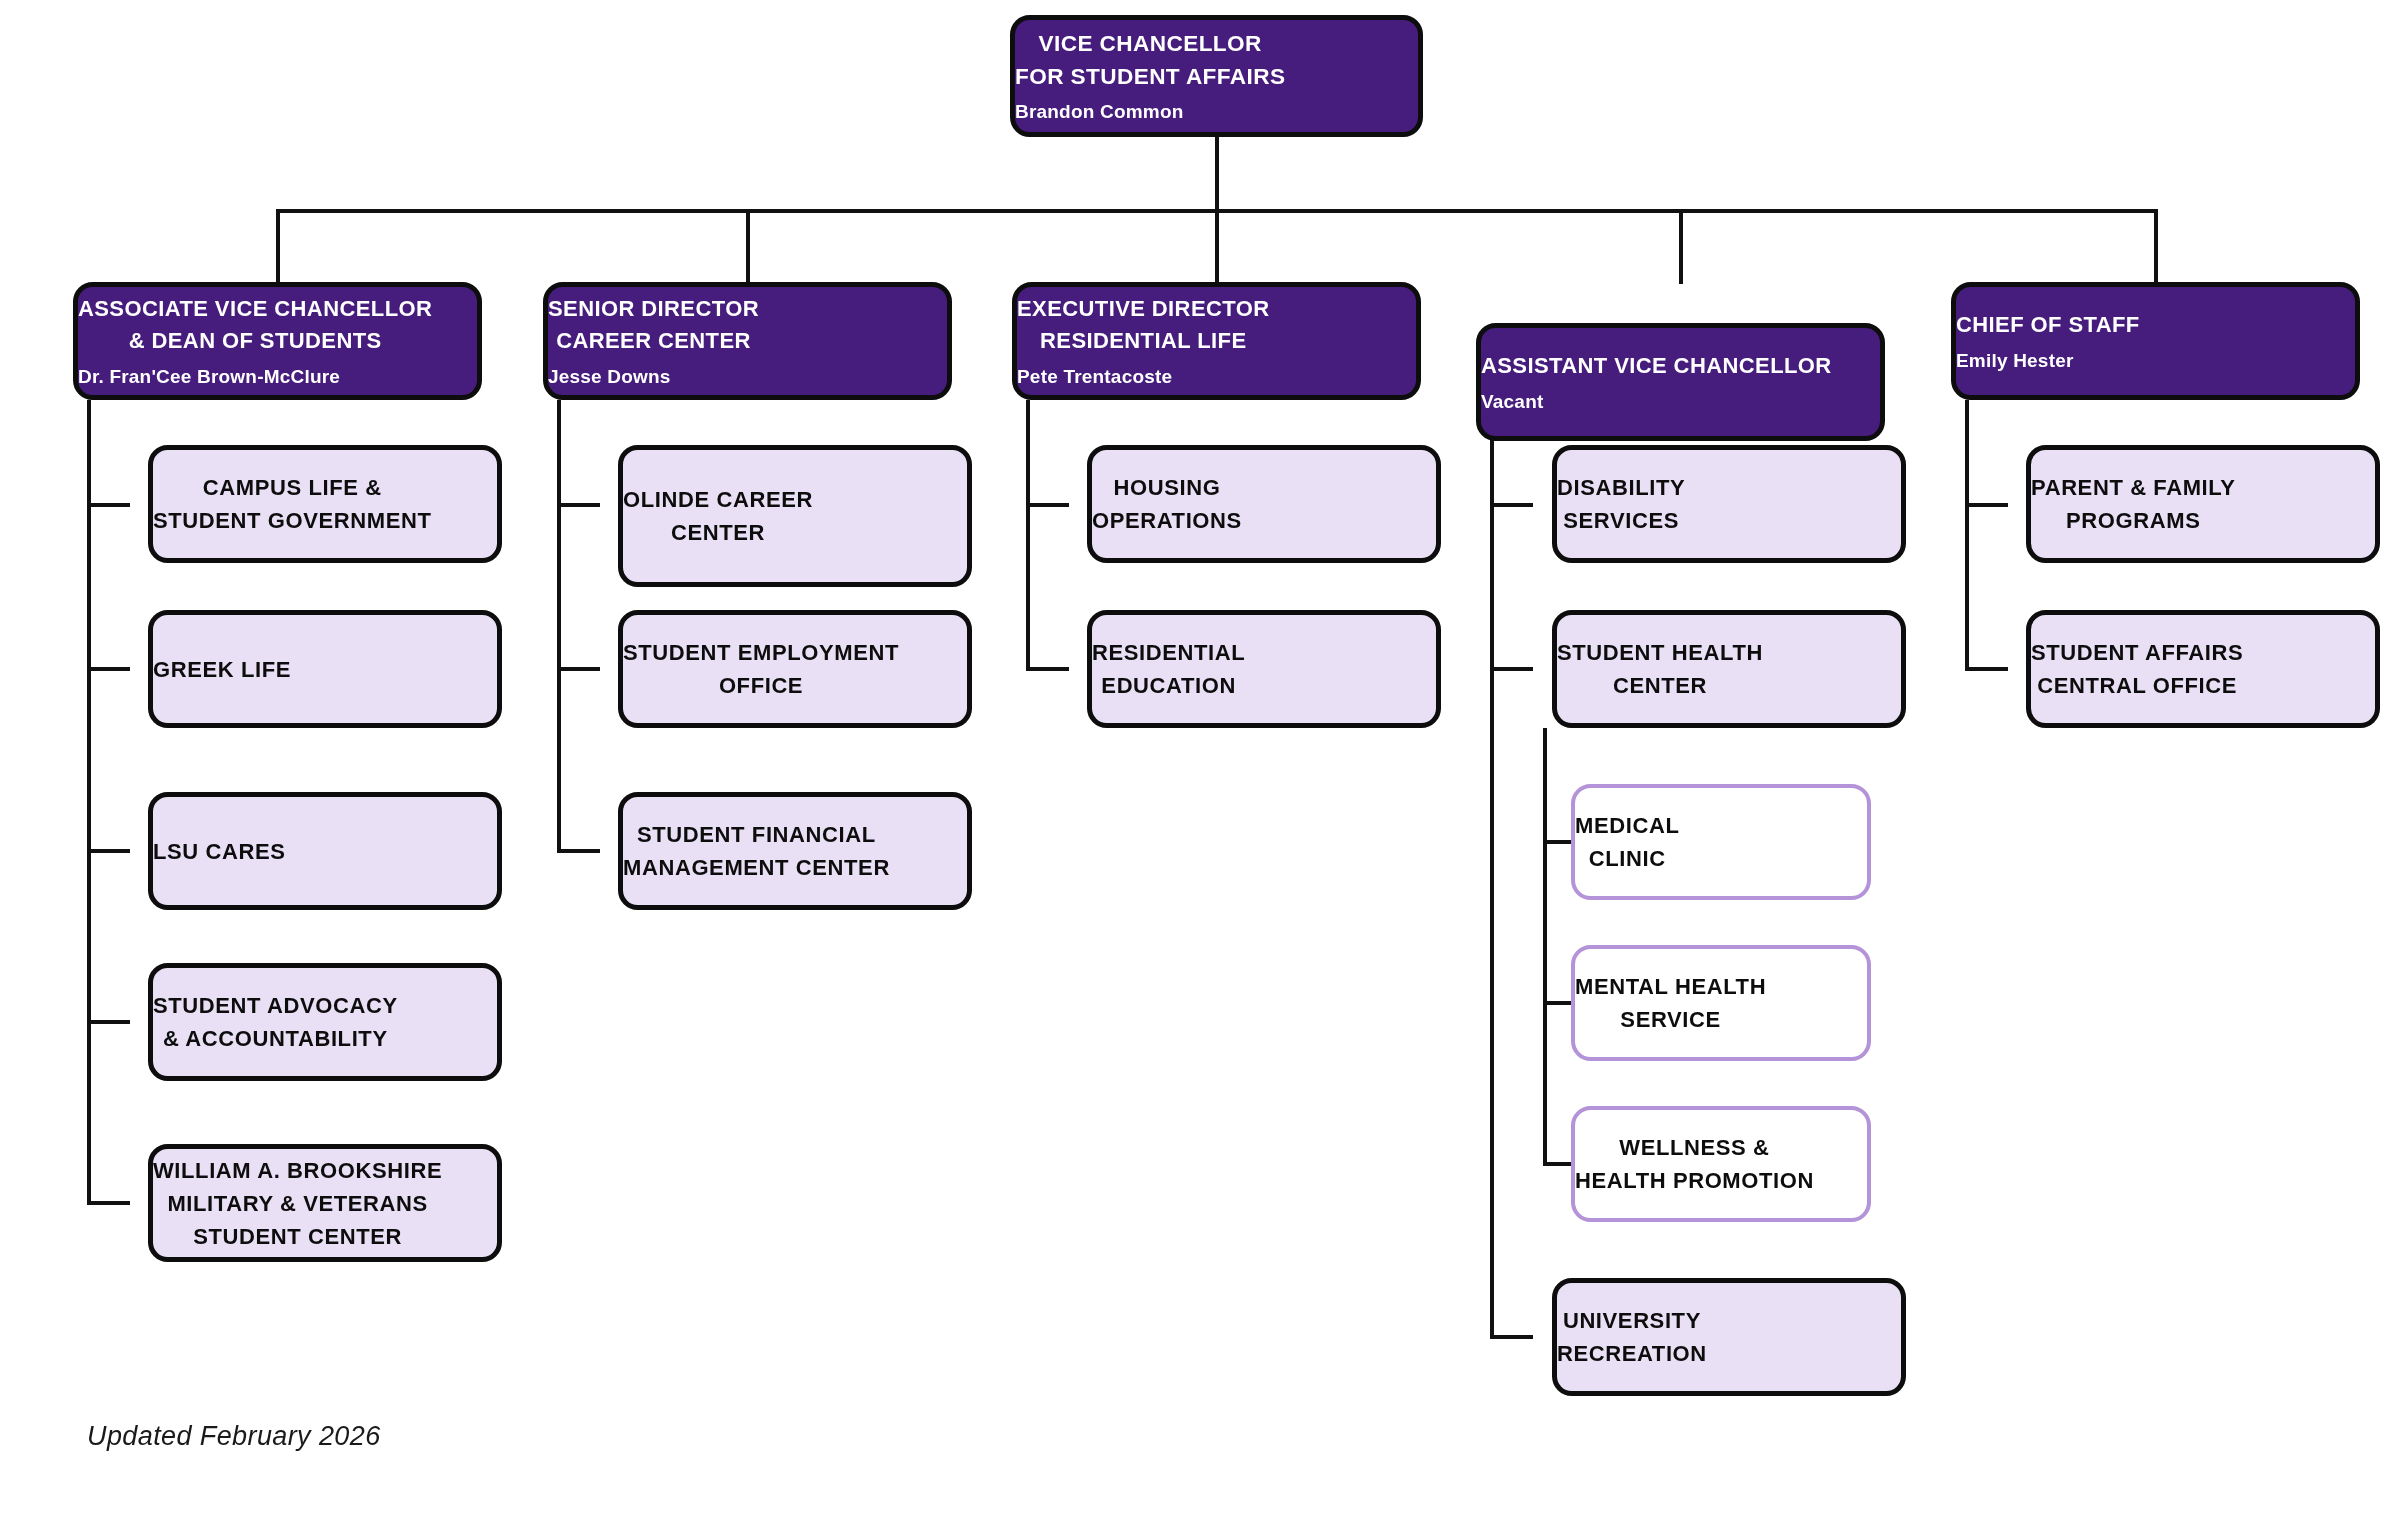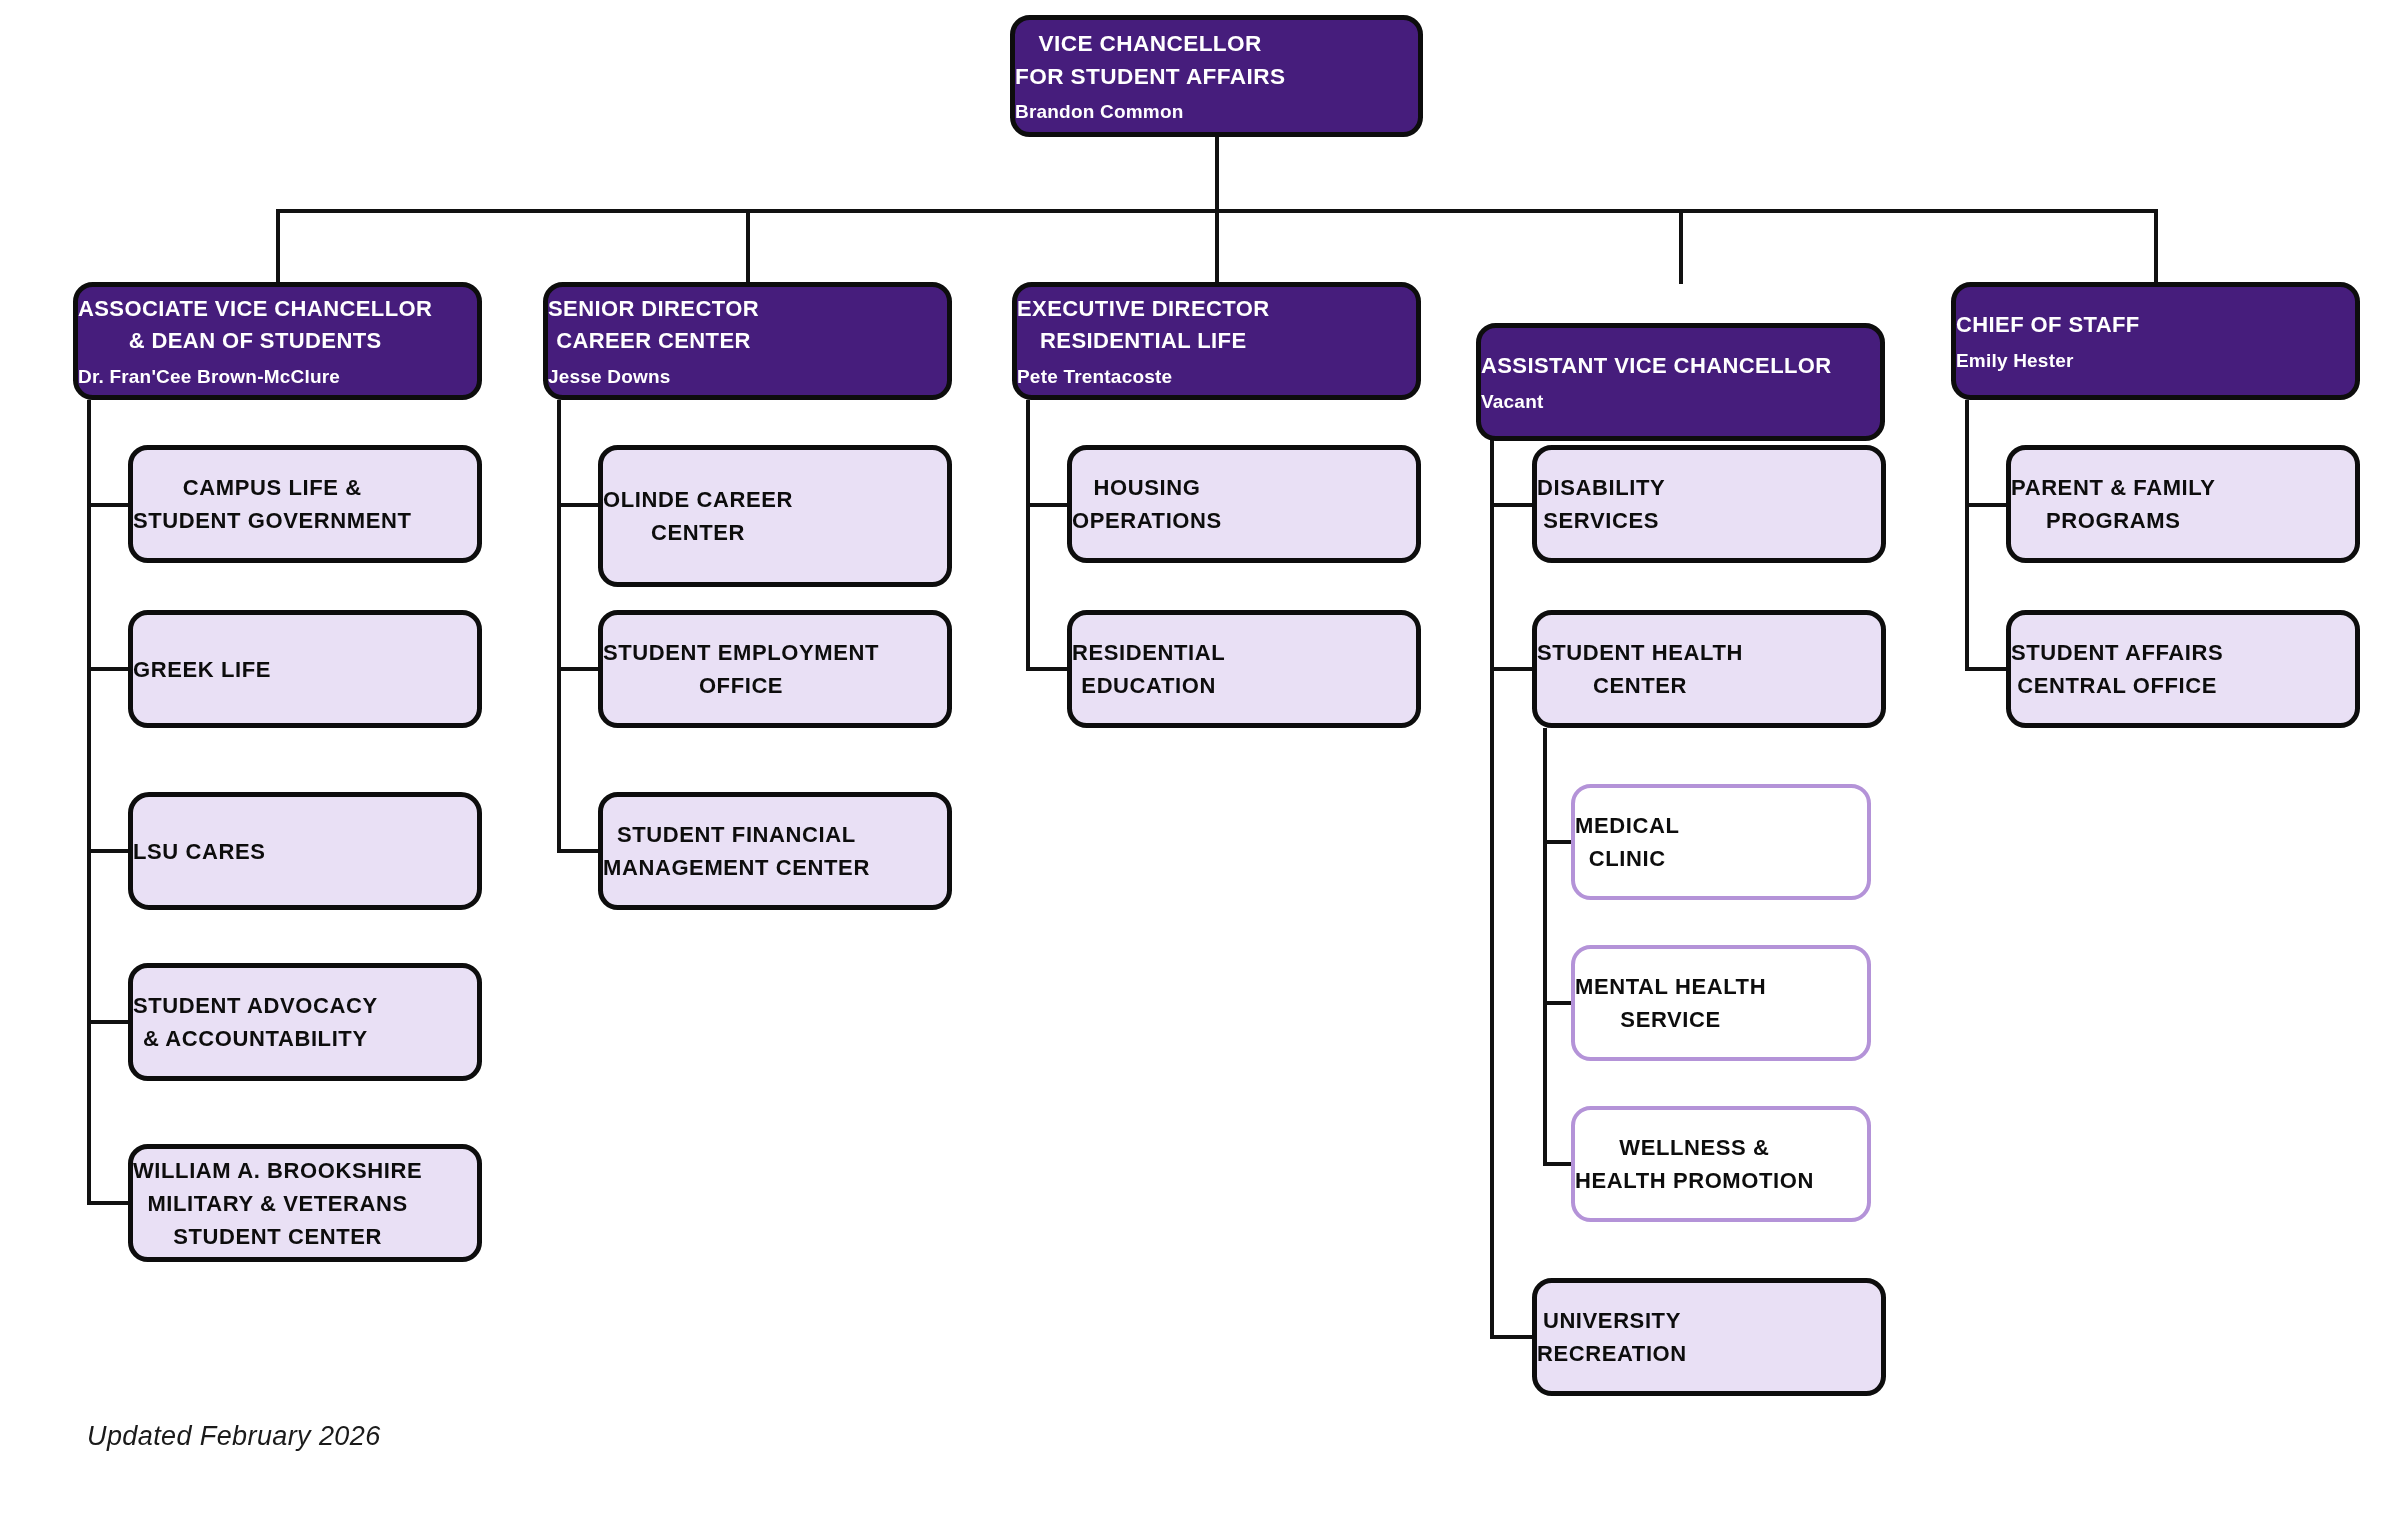--- a/index.html
+++ b/index.html
@@ -18,21 +18,21 @@
     overflow:hidden;
   }
   #stage{position:absolute;left:0;top:0;width:2401px;height:1518px;}
   .line{position:absolute;background:var(--line);}
   .box{
     position:absolute;box-sizing:border-box;
     display:flex;flex-direction:column;align-items:flex-start;justify-content:center;
     text-align:center;border-radius:19.7px;
   }
   .purple{background:var(--primary);border:5.8px solid var(--ink);color:#ffffff;}
-  .light{background:var(--light-fill);border:5.8px solid var(--ink);color:var(--ink);}
+  .light{background:var(--light-fill);border:5.8px solid var(--ink);color:var(--ink);margin-left:20px;}
   .subdept{background:#ffffff;border:4.4px solid var(--sub-border);color:var(--ink);}
   .box-title{
     font-weight:700;font-size:22px;line-height:32px;
     letter-spacing:0.4px;white-space:pre-line;
   }
   .root .box-title{font-size:22.6px;line-height:33px;}
   .box-name{font-weight:600;font-size:19px;line-height:25px;margin-top:6.6px;letter-spacing:0.2px;}
   .dept-label{
     font-weight:700;font-size:22px;line-height:33px;
     letter-spacing:0.6px;white-space:pre-line;
@@ -87,21 +87,21 @@
 &amp; DEAN OF STUDENTS</div>
       <div class="box-name">Dr. Fran'Cee Brown-McClure</div>
     </div>
     <div class="box light" style="left: 128px; top: 445px; width: 354px; height: 118px;">
       <div class="dept-label">CAMPUS LIFE &amp;
 STUDENT GOVERNMENT</div>
     </div>
     <div class="box light" style="left: 128px; top: 610px; width: 354px; height: 118px;">
       <div class="dept-label">GREEK LIFE</div>
     </div>
-    <div class="box light" style="left: 128px; top: 792px; width: 354px; height: 118px; border-radius: 21px;">
+    <div class="box light" style="left: 128px; top: 792px; width: 354px; height: 118px;">
       <div class="dept-label">LSU CARES</div>
     </div>
     <div class="box light" style="left: 128px; top: 963px; width: 354px; height: 118px;">
       <div class="dept-label">STUDENT ADVOCACY
 &amp; ACCOUNTABILITY</div>
     </div>
     <div class="box light" style="left: 128px; top: 1144px; width: 354px; height: 118px;">
       <div class="dept-label">WILLIAM A. BROOKSHIRE
 MILITARY &amp; VETERANS
 STUDENT CENTER</div>

